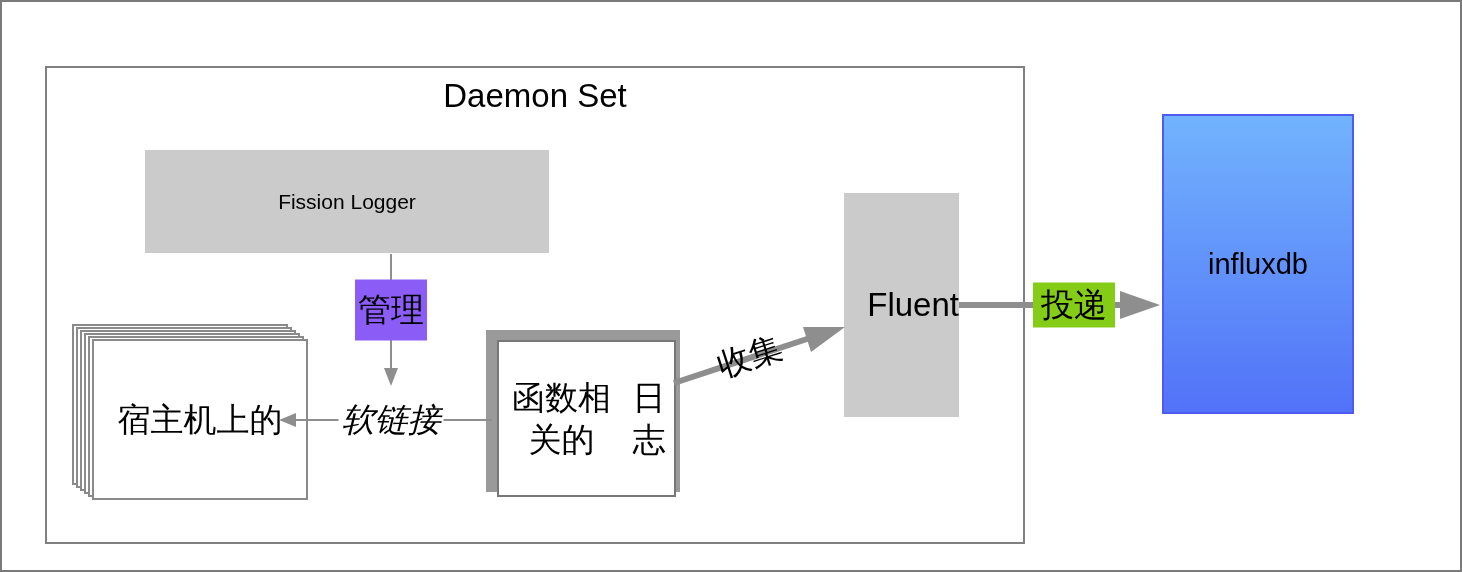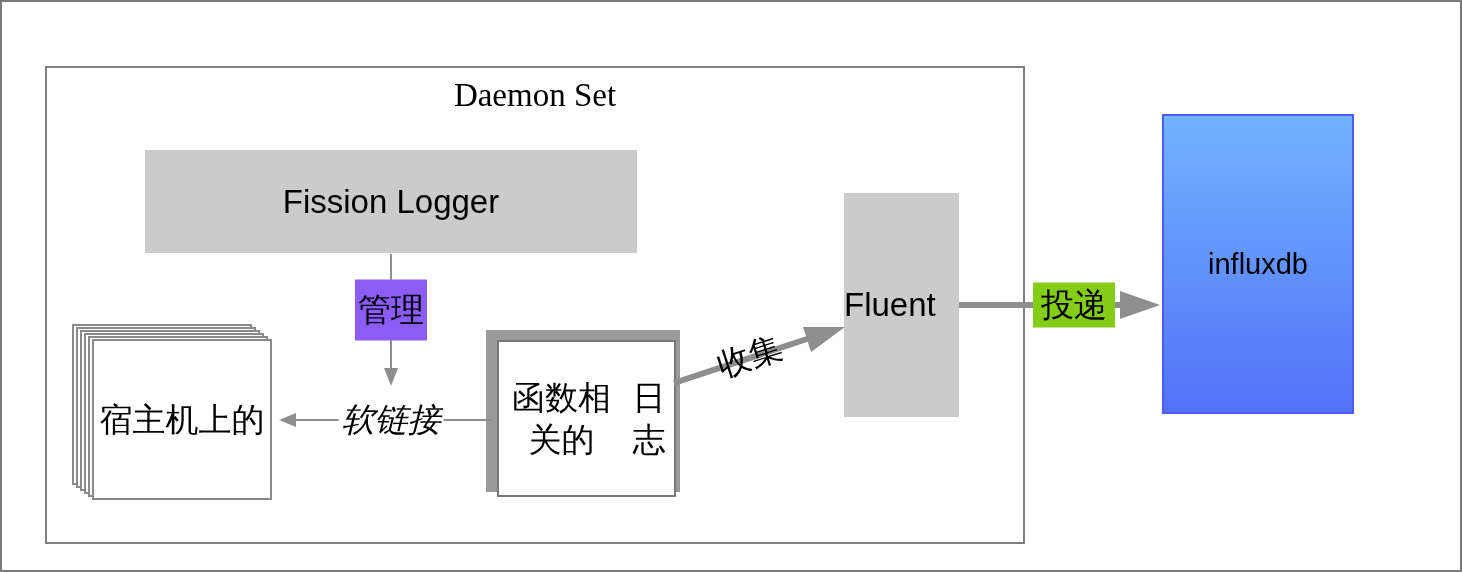--- a/index.html
+++ b/index.html
@@ -8,47 +8,47 @@
     position:relative;width:1462px;height:572px;background:#ffffff;
     border:2px solid #7a7a7a;box-sizing:border-box;overflow:hidden;
   }
   .abs{position:absolute;box-sizing:border-box;}
   .daemon-box{
     left:43px;top:64px;width:980px;height:478px;
     border:2px solid #808080;background:transparent;
   }
   .daemon-title{
     left:533px;top:75px;transform:translateX(-50%);
-    font-size:33px;color:#000;white-space:nowrap;font-family:Liberation Serif, serif;
+    font-size:33px;color:#000;white-space:nowrap;
   }
   .fission{
-    left:143px;top:148px;width:492px;height:103px;background:#cbcbcb;
+    left:143px;top:148px;width:404px;height:103px;background:#cbcbcb;
     display:flex;align-items:center;justify-content:center;
-    font-size:33px;color:#000;
+    font-size:21px;color:#000;
   }
   .page{
-    background:#ffffff;border:2px solid #8a8a8a;width:180px;height:161px;
+    background:#ffffff;border:2px solid #8a8a8a;width:216px;height:161px;
   }
   .page-front{
     left:90px;top:337px;display:flex;flex-direction:column;
     align-items:center;justify-content:center;text-align:center;
     font-size:33px;line-height:42px;color:#000;z-index:3;
   }
   .func-shadow{
     left:484px;top:328px;width:194px;height:162px;background:#9a9a9a;z-index:1;
   }
   .func-box{
     left:495px;top:338px;width:179px;height:157px;background:#ffffff;
     border:2px solid #777777;display:flex;flex-direction:row;
     align-items:center;justify-content:center;text-align:center;
     font-size:33px;line-height:42px;color:#000;z-index:2;
   }
   .fluent{
     left:842px;top:191px;width:115px;height:224px;background:#cbcbcb;
-    display:flex;align-items:center;justify-content:flex-start;
+    display:flex;align-items:center;justify-content:flex-end;
     font-size:33px;color:#000;
   }
   .influx{
     left:1160px;top:112px;width:192px;height:300px;
     background:linear-gradient(to bottom,#71b3fd 0%,#5272f8 100%);
     border:2px solid #4f5bf0;
     display:flex;align-items:center;justify-content:center;
     font-size:29px;color:#000;z-index:1;
   }
   .arrows{left:0;top:0;width:1462px;height:572px;z-index:4;pointer-events:none;}

